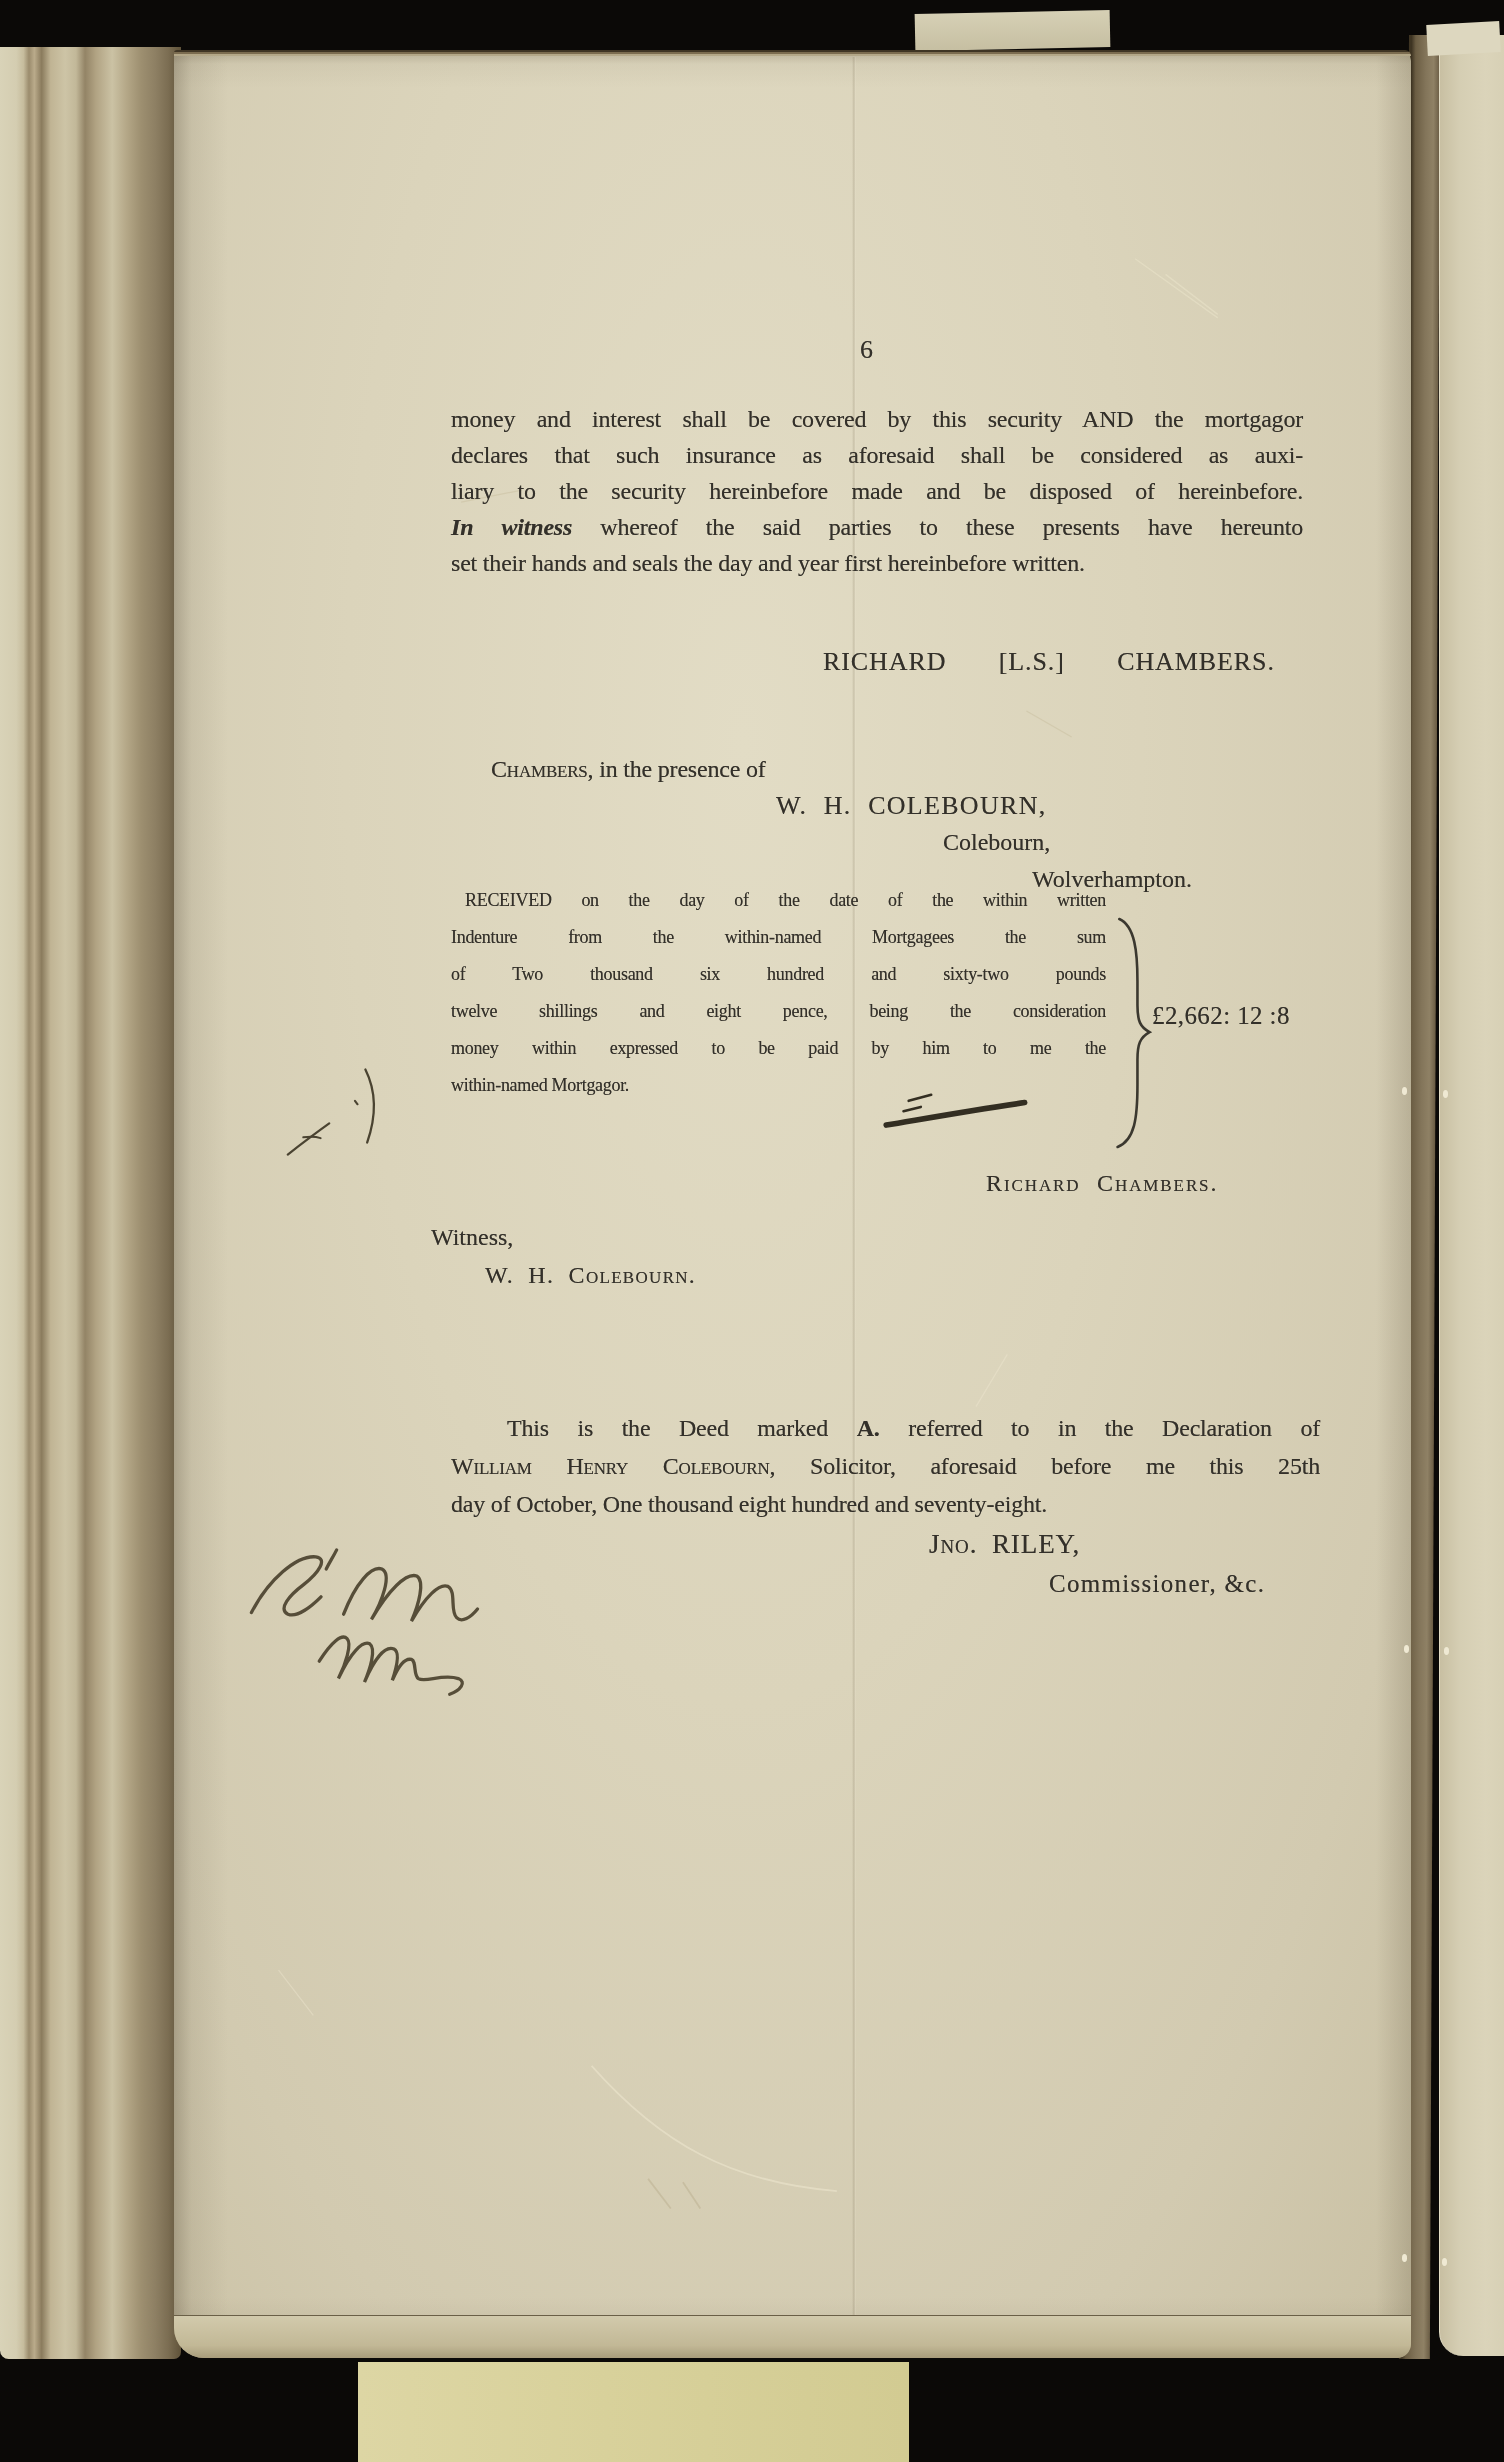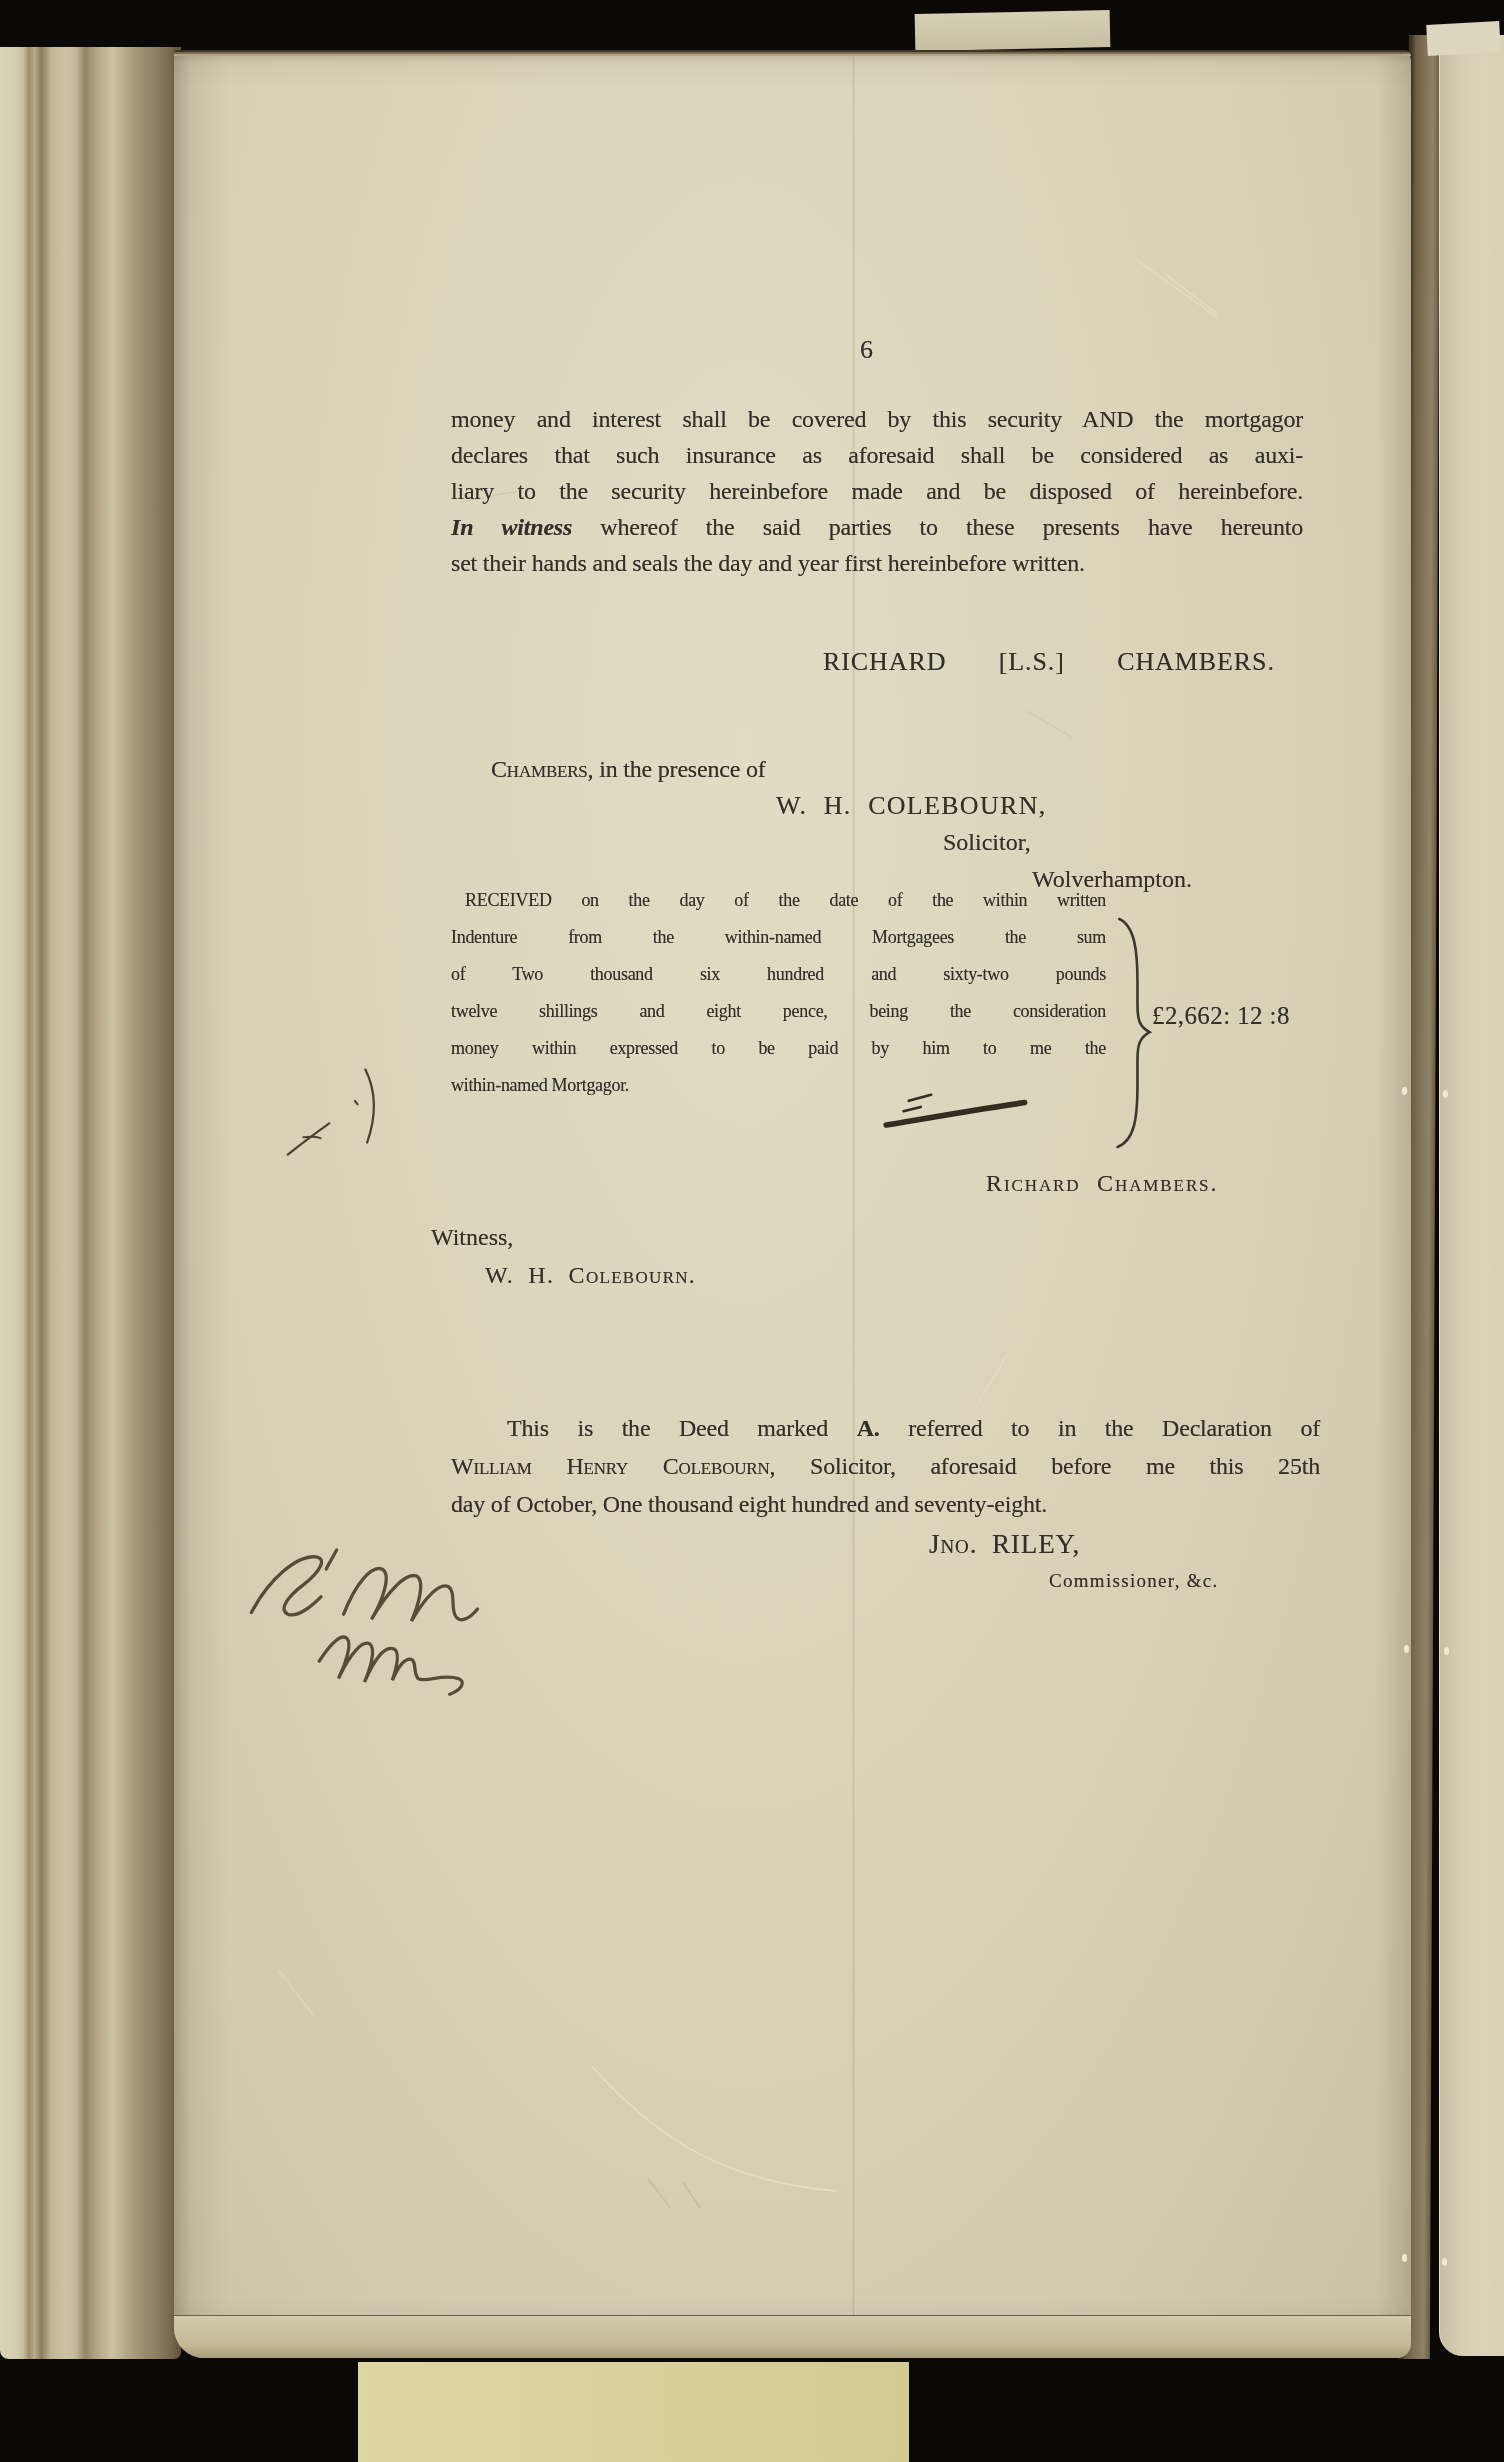--- a/index.html
+++ b/index.html
@@ -87,21 +87,21 @@
       <div class="ln"><span>declares that such insurance as aforesaid shall be considered as auxi-</span></div>
       <div class="ln"><span>liary to the security hereinbefore made and be disposed of hereinbefore.</span></div>
       <div class="ln"><span class="bl">In witness</span><span> whereof the said parties to these presents have hereunto</span></div>
       <div class="ln last"><span>set their hands and seals the day and year first hereinbefore written.</span></div>
     </div>
 
     <div class="txt" style="left:649px;top:597px;font-size:26px;letter-spacing:0.9px;word-spacing:45px">RICHARD [L.S.] CHAMBERS.</div>
 
     <div class="txt body-sz" style="left:317px;top:706px"><span class="sc">Chambers</span><span>, in the presence of</span></div>
     <div class="txt" style="left:602px;top:741px;font-size:26px;letter-spacing:1.3px;word-spacing:8.7px">W. H. COLEBOURN,</div>
-    <div class="txt" style="left:769px;top:779px;font-size:24px">Solicitor,</div>
+    <div class="txt" style="left:769px;top:779px;font-size:24px">Colebourn,</div>
     <div class="txt" style="left:858px;top:816px;font-size:24px">Wolverhampton.</div>
 
     <div class="block" style="left:261px;top:832px;width:671px;line-height:37px;font-size:18px;letter-spacing:-0.3px">
       <div class="ln" style="text-indent:14px"><span>RECEIVED on the day of the date of the within written</span></div>
       <div class="ln"><span>Indenture from the within-named Mortgagees the sum</span></div>
       <div class="ln"><span>of Two thousand six hundred and sixty-two pounds</span></div>
       <div class="ln"><span>twelve shillings and eight pence, being the consideration</span></div>
       <div class="ln"><span>money within expressed to be paid by him to me the</span></div>
       <div class="ln last"><span>within-named Mortgagor.</span></div>
     </div>
@@ -127,21 +127,21 @@
     <div class="txt sc" style="left:812px;top:1120px;font-size:24px;letter-spacing:1.9px;word-spacing:8.7px">Richard Chambers.</div>
     <div class="txt" style="left:257px;top:1174px;font-size:24px">Witness,</div>
     <div class="txt sc" style="left:311px;top:1212px;font-size:24px;letter-spacing:1.3px;word-spacing:7px">W. H. Colebourn.</div>
 
     <div class="block" style="left:261px;top:1359px;width:885px;line-height:38px;font-size:24px;letter-spacing:-0.2px">
       <div class="ln" style="text-indent:56px"><span>This is the Deed marked </span><span class="bold">A.</span><span> referred to in the Declaration of</span></div>
       <div class="ln"><span class="sc">William Henry Colebourn</span><span>, Solicitor, aforesaid before me this 25th</span></div>
       <div class="ln last"><span>day of October, One thousand eight hundred and seventy-eight.</span></div>
     </div>
     <div class="txt sc" style="left:755px;top:1479px;font-size:27px;letter-spacing:0.9px;word-spacing:7px">Jno. RILEY,</div>
-    <div class="txt" style="left:875px;top:1520px;font-size:19px;letter-spacing:1.3px">Commissioner, &amp;c.</div>
+    <div class="txt" style="left:875px;top:1520px;font-size:25px;letter-spacing:1.3px">Commissioner, &amp;c.</div>
 
     <svg class="mark" style="left:65px;top:1479px;width:244px;height:200px" viewBox="0 0 280 230">
       <g stroke="#49402c" stroke-width="3.8" fill="none" stroke-linecap="round" opacity=".9">
         <path d="M14 96 C 34 58, 66 30, 88 32 C 102 34, 92 50, 74 64 C 58 76, 44 92, 56 98 C 66 102, 82 90, 94 78"></path>
         <path d="M100 46 C 104 38, 108 32, 112 24"></path>
         <path d="M120 98 C 134 62, 152 42, 164 46 C 176 52, 164 84, 152 104 C 172 70, 192 50, 204 54 C 214 60, 206 88, 198 106 C 214 78, 230 62, 240 66 C 250 72, 242 94, 250 102 C 256 108, 266 102, 274 92"></path>
         <path d="M92 152 C 106 130, 118 120, 124 126 C 130 132, 122 156, 114 172 C 128 142, 142 128, 150 132 C 158 138, 150 162, 144 176 C 156 148, 168 134, 178 138 C 186 142, 180 162, 176 174 C 182 160, 190 148, 198 150 C 204 152, 200 168, 206 172 C 214 177, 234 166, 252 172 C 262 176, 254 186, 242 190"></path>
       </g>
     </svg>
 

